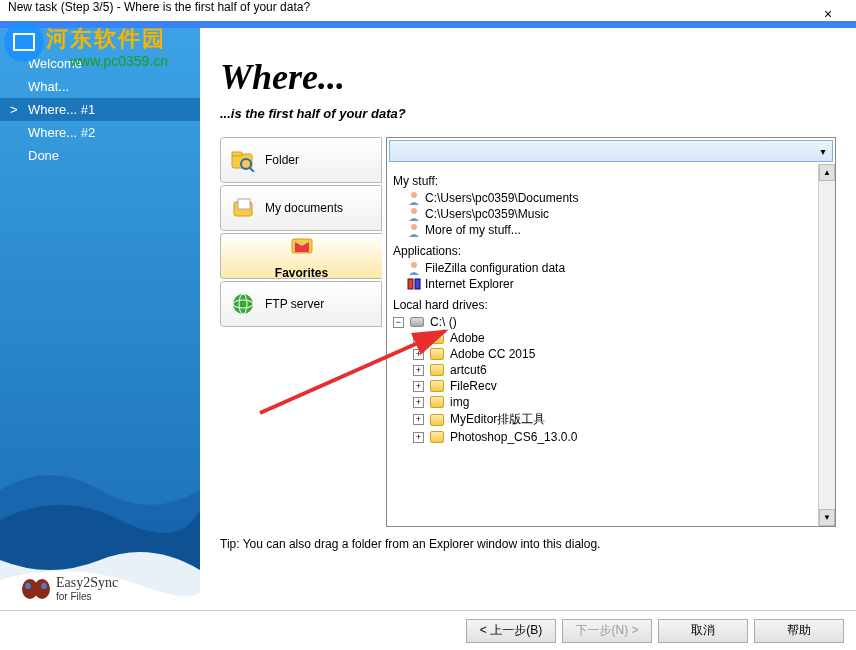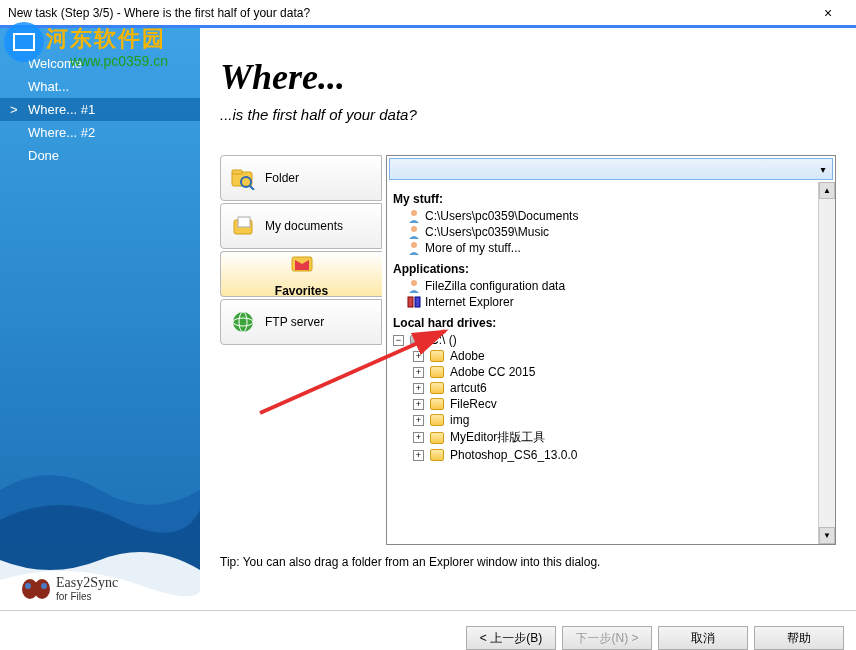--- a/index.html
+++ b/index.html
@@ -1,52 +1,52 @@
 <!DOCTYPE html>
 <html><head>
 <meta charset="utf-8">
 <style>
 * { box-sizing: border-box; margin: 0; padding: 0; }
 body { font-family: "Microsoft YaHei", Tahoma, sans-serif; font-size: 12px; background: #fff; width: 856px; height: 650px; overflow: hidden; position: relative; }
-.titlebar { height: 28px; background: #fff; border-bottom: 3px solid #3b82f6; display: flex; align-items: center; padding: 0 8px; }
+.titlebar { height: 28px; background: #fff; border-bottom: 7px solid #3b82f6; display: flex; align-items: flex-start; padding: 0 8px; }
 .titlebar-text { flex: 1; font-size: 12px; }
 .close-btn { width: 40px; height: 28px; display: flex; align-items: center; justify-content: center; cursor: pointer; font-size: 14px; }
 .main { display: flex; height: 582px; }
 .sidebar { width: 200px; background: linear-gradient(to bottom, #3da3e6 0%, #2d8dd0 40%, #1a6cb0 100%); color: #fff; padding-top: 24px; position: relative; }
 .sidebar-waves { position: absolute; bottom: 0; left: 0; width: 200px; height: 180px; }
 .sidebar-item { padding: 4px 12px 4px 28px; font-size: 13px; cursor: pointer; position: relative; }
 .sidebar-item.selected { background: rgba(0,80,150,0.5); }
 .sidebar-item.selected::before { content: ">"; position: absolute; left: 10px; }
 .logo-section { position: absolute; bottom: 8px; left: 20px; display: flex; align-items: center; gap: 6px; }
 .logo-text { font-family: "Comic Sans MS", cursive; font-size: 14px; color: #333; }
 .logo-sub { font-size: 10px; color: #333; }
 .content { flex: 1; background: #fff; padding: 28px 20px 10px 20px; position: relative; }
 .heading { font-family: "Monotype Corsiva", cursive; font-style: italic; font-size: 36px; font-weight: bold; margin-bottom: 8px; }
-.subheading { font-style: italic; font-size: 15px; margin-bottom: 32px; }
+.subheading { font-style: italic; font-size: 13px; margin-bottom: 16px; font-weight: bold; }
 .panel-row { display: flex; gap: 4px; }
 .tabs-col { width: 162px; display: flex; flex-direction: column; }
 .tab { height: 46px; border: 1px solid #b8b8b8; border-radius: 4px 0 0 4px; display: flex; align-items: center; padding: 0 8px; gap: 8px; margin-bottom: 2px; background: linear-gradient(to bottom, #fff, #f0f0f0); cursor: pointer; font-size: 12px; }
 .tab.selected { background: linear-gradient(to bottom, #fff, #fde9a8); border-right: none; font-weight: bold; flex-direction: column; }
 .tab-icon { width: 28px; height: 28px; display: flex; align-items: center; justify-content: center; }
 .right-panel { flex: 1; border: 1px solid #888; background: #fff; height: 390px; display: flex; flex-direction: column; }
 .combo { height: 22px; border: 1px solid #7eb4ea; background: linear-gradient(#eaf3fb, #d6e8f8); display: flex; align-items: center; margin: 2px; }
 .combo-arrow { width: 18px; text-align: center; margin-left: auto; font-size: 10px; }
 .list-body { flex: 1; overflow-y: auto; padding: 4px 6px; position: relative; }
-.section-head { font-weight: bold; margin-top: 6px; margin-bottom: 2px; font-size: 12px; }
+.section-head { font-weight: normal; margin-top: 6px; margin-bottom: 2px; font-size: 12px; }
 .list-row { display: flex; align-items: center; gap: 4px; padding: 1px 0 1px 14px; font-size: 12px; cursor: pointer; }
 .person-icon { width: 14px; height: 14px; }
 .tree-row { display: flex; align-items: center; gap: 2px; padding: 1px 0; font-size: 12px; cursor: pointer; }
 .exp { width: 11px; height: 11px; border: 1px solid #888; display: inline-flex; align-items: center; justify-content: center; font-size: 9px; line-height: 1; margin-right: 4px; }
 .folder-i { width: 14px; height: 12px; background: linear-gradient(#ffe9a8, #f7c94b); border: 1px solid #d4a017; border-radius: 2px; display: inline-block; margin-right: 4px; }
 .drive-i { width: 14px; height: 10px; background: linear-gradient(#ddd, #aaa); border: 1px solid #888; border-radius: 2px; display: inline-block; margin-right: 4px; }
 .tree-indent { padding-left: 20px; }
 .scrollbar-fake { position: absolute; right: 0; top: 0; width: 17px; height: 100%; background: #f0f0f0; border-left: 1px solid #ccc; }
 .scroll-arrow { height: 17px; background: #e0e0e0; border: 1px solid #bbb; display: flex; align-items: center; justify-content: center; font-size: 8px; }
 .tip { margin-top: 10px; font-size: 12px; }
-.footer { height: 40px; border-top: 1px solid #ccc; display: flex; align-items: flex-end; justify-content: flex-end; padding: 0 12px; gap: 6px; }
+.footer { height: 40px; border-top: 1px solid #ccc; display: flex; align-items: center; justify-content: flex-end; padding: 0 12px; gap: 6px; }
 .btn { width: 90px; height: 24px; border: 1px solid #adadad; background: linear-gradient(#f5f5f5, #e1e1e1); font-size: 12px; cursor: pointer; }
 .btn:disabled { color: #999; }
 .arrow-annotation { position: absolute; left: 50px; top: 295px; width: 210px; height: 100px; pointer-events: none; z-index: 10; }
 .watermark { position: absolute; top: 18px; left: 0; z-index: 100; pointer-events: none; }
 .watermark-text { font-size: 22px; font-weight: bold; font-family: "SimHei", sans-serif; letter-spacing: 2px; }
 .wm-yellow { fill: #f7b500; }
 .wm-url { font-size: 14px; fill: #1aa01a; font-family: Arial; }
 </style>
 </head>
 <body>

